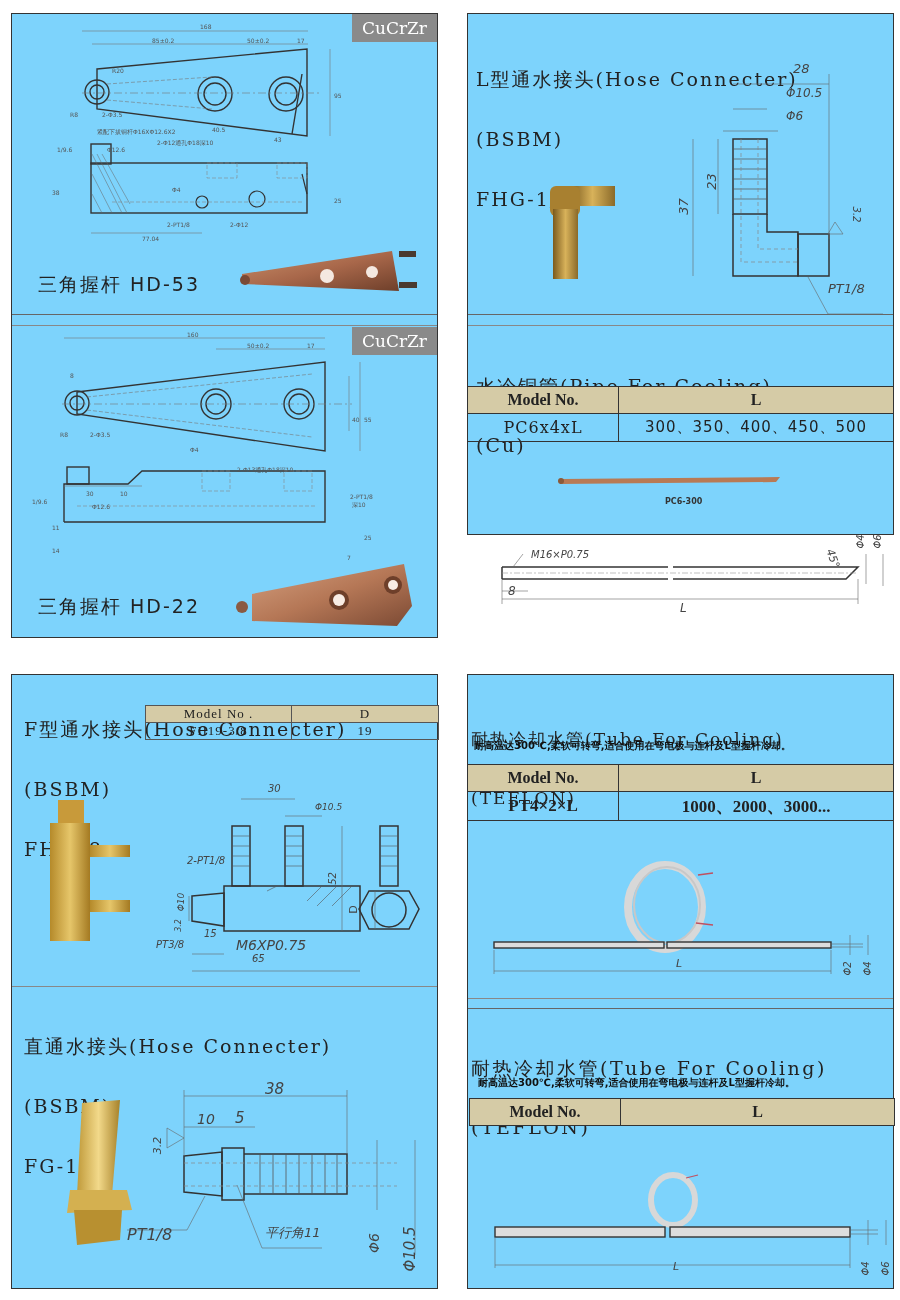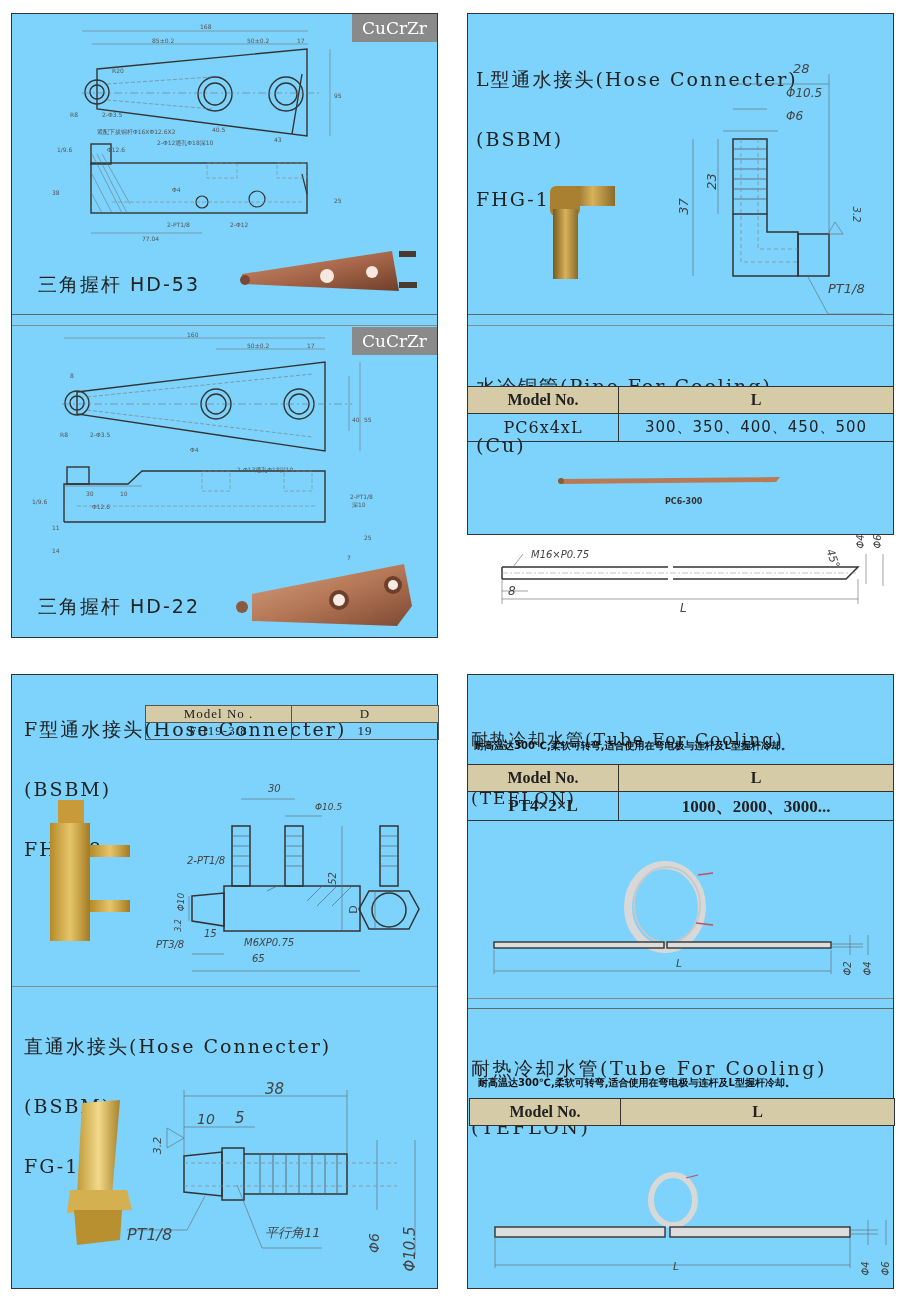--- a/index.html
+++ b/index.html
@@ -362,21 +362,21 @@
   </svg>
   <span class="dim" style="left:256px;top:108px;font-size:10px;">30</span>
   <span class="dim" style="left:303px;top:127px;font-size:9px;">Φ10.5</span>
   <span class="dim" style="left:175px;top:180px;font-size:10px;">2-PT1/8</span>
   <span class="dim" style="left:314px;top:198px;font-size:10px;transform:rotate(-90deg);">52</span>
   <span class="dim" style="left:160px;top:222px;font-size:9px;transform:rotate(-90deg);">Φ10</span>
   <span class="dim" style="left:337px;top:228px;font-size:11px;font-style:normal;transform:rotate(-90deg);">D</span>
   <span class="dim" style="left:160px;top:246px;font-size:8px;transform:rotate(-90deg);">3.2</span>
   <span class="dim" style="left:123px;top:264px;font-size:10px;margin-left:21px;">PT3/8</span>
   <span class="dim" style="left:192px;top:253px;font-size:10px;">15</span>
-  <span class="dim" style="left:232px;top:262px;font-size:10px;">M6XP0.75</span>
+  <span class="dim" style="left:224px;top:262px;font-size:14px;">M6XP0.75</span>
   <span class="dim" style="left:240px;top:278px;font-size:10px;">65</span>
 
   <div class="divider" style="top:311px;border-top-color:#888;"></div>
 
   <div class="title" style="left:12px;top:324px;">
     <div>直通水接头(Hose Connecter)</div>
     <div style="margin-top:3px;">(BSBM)</div>
     <div style="margin-top:3px;">FG-1/8</div>
   </div>
 

